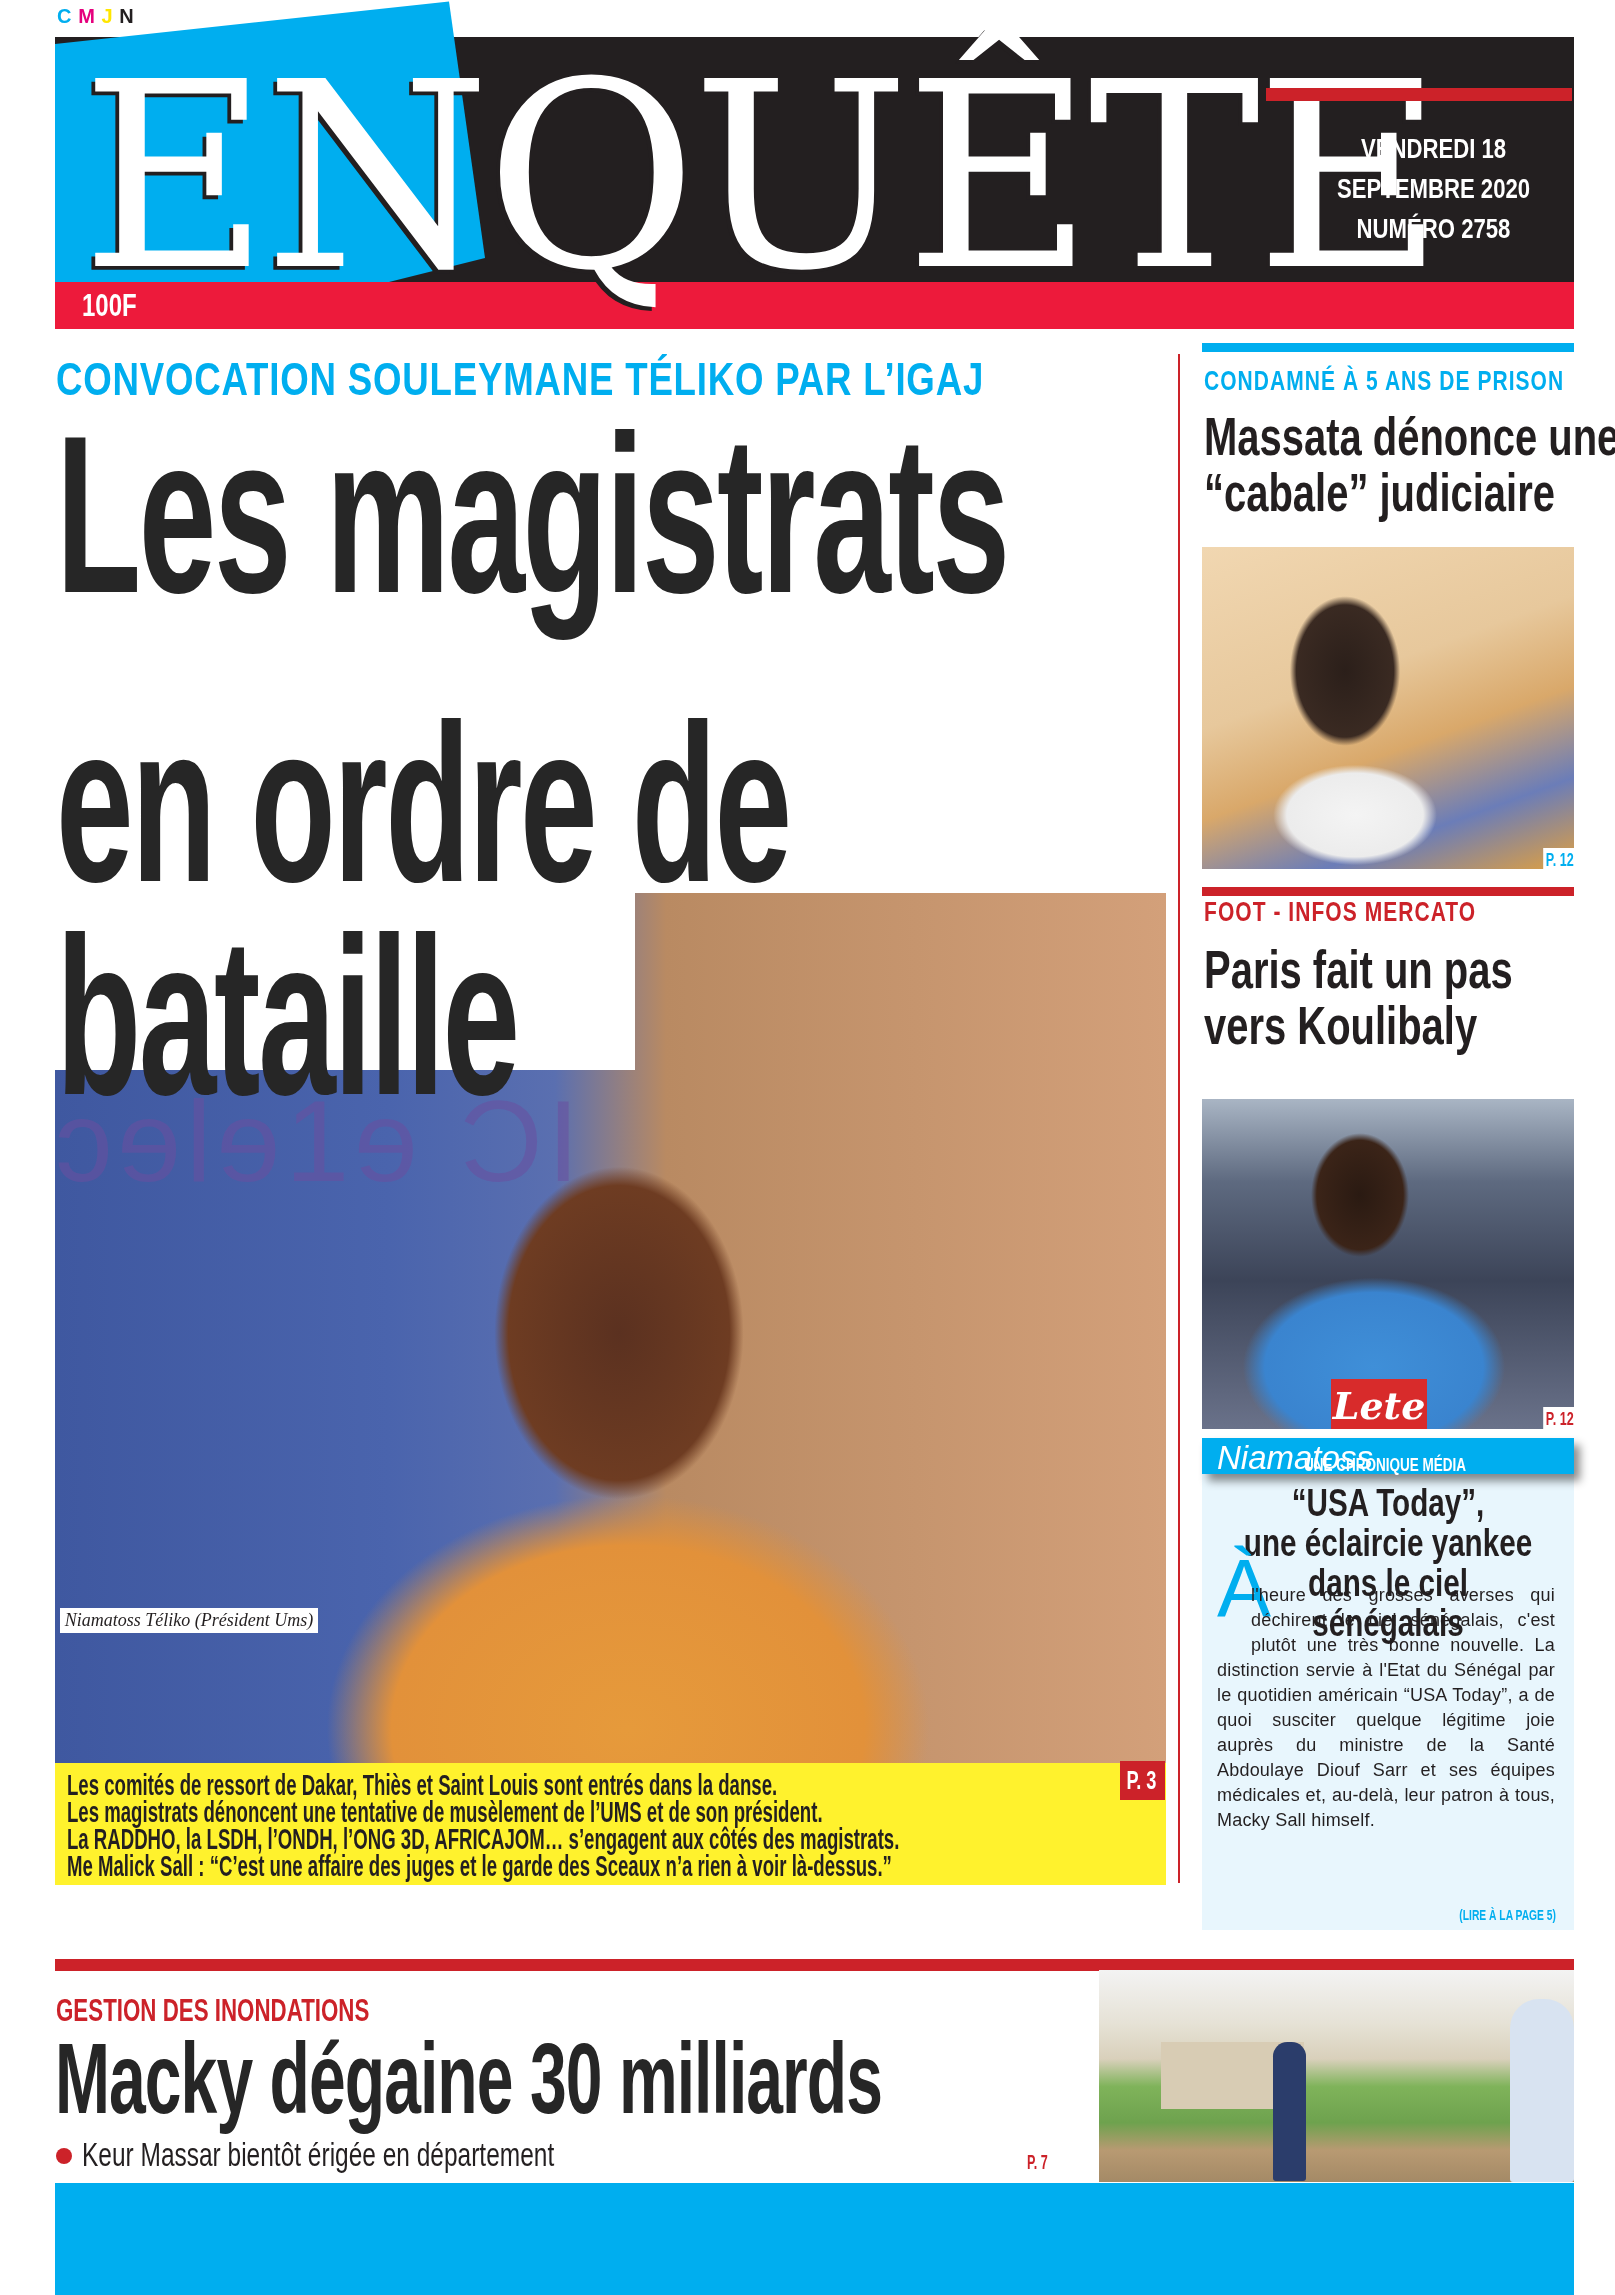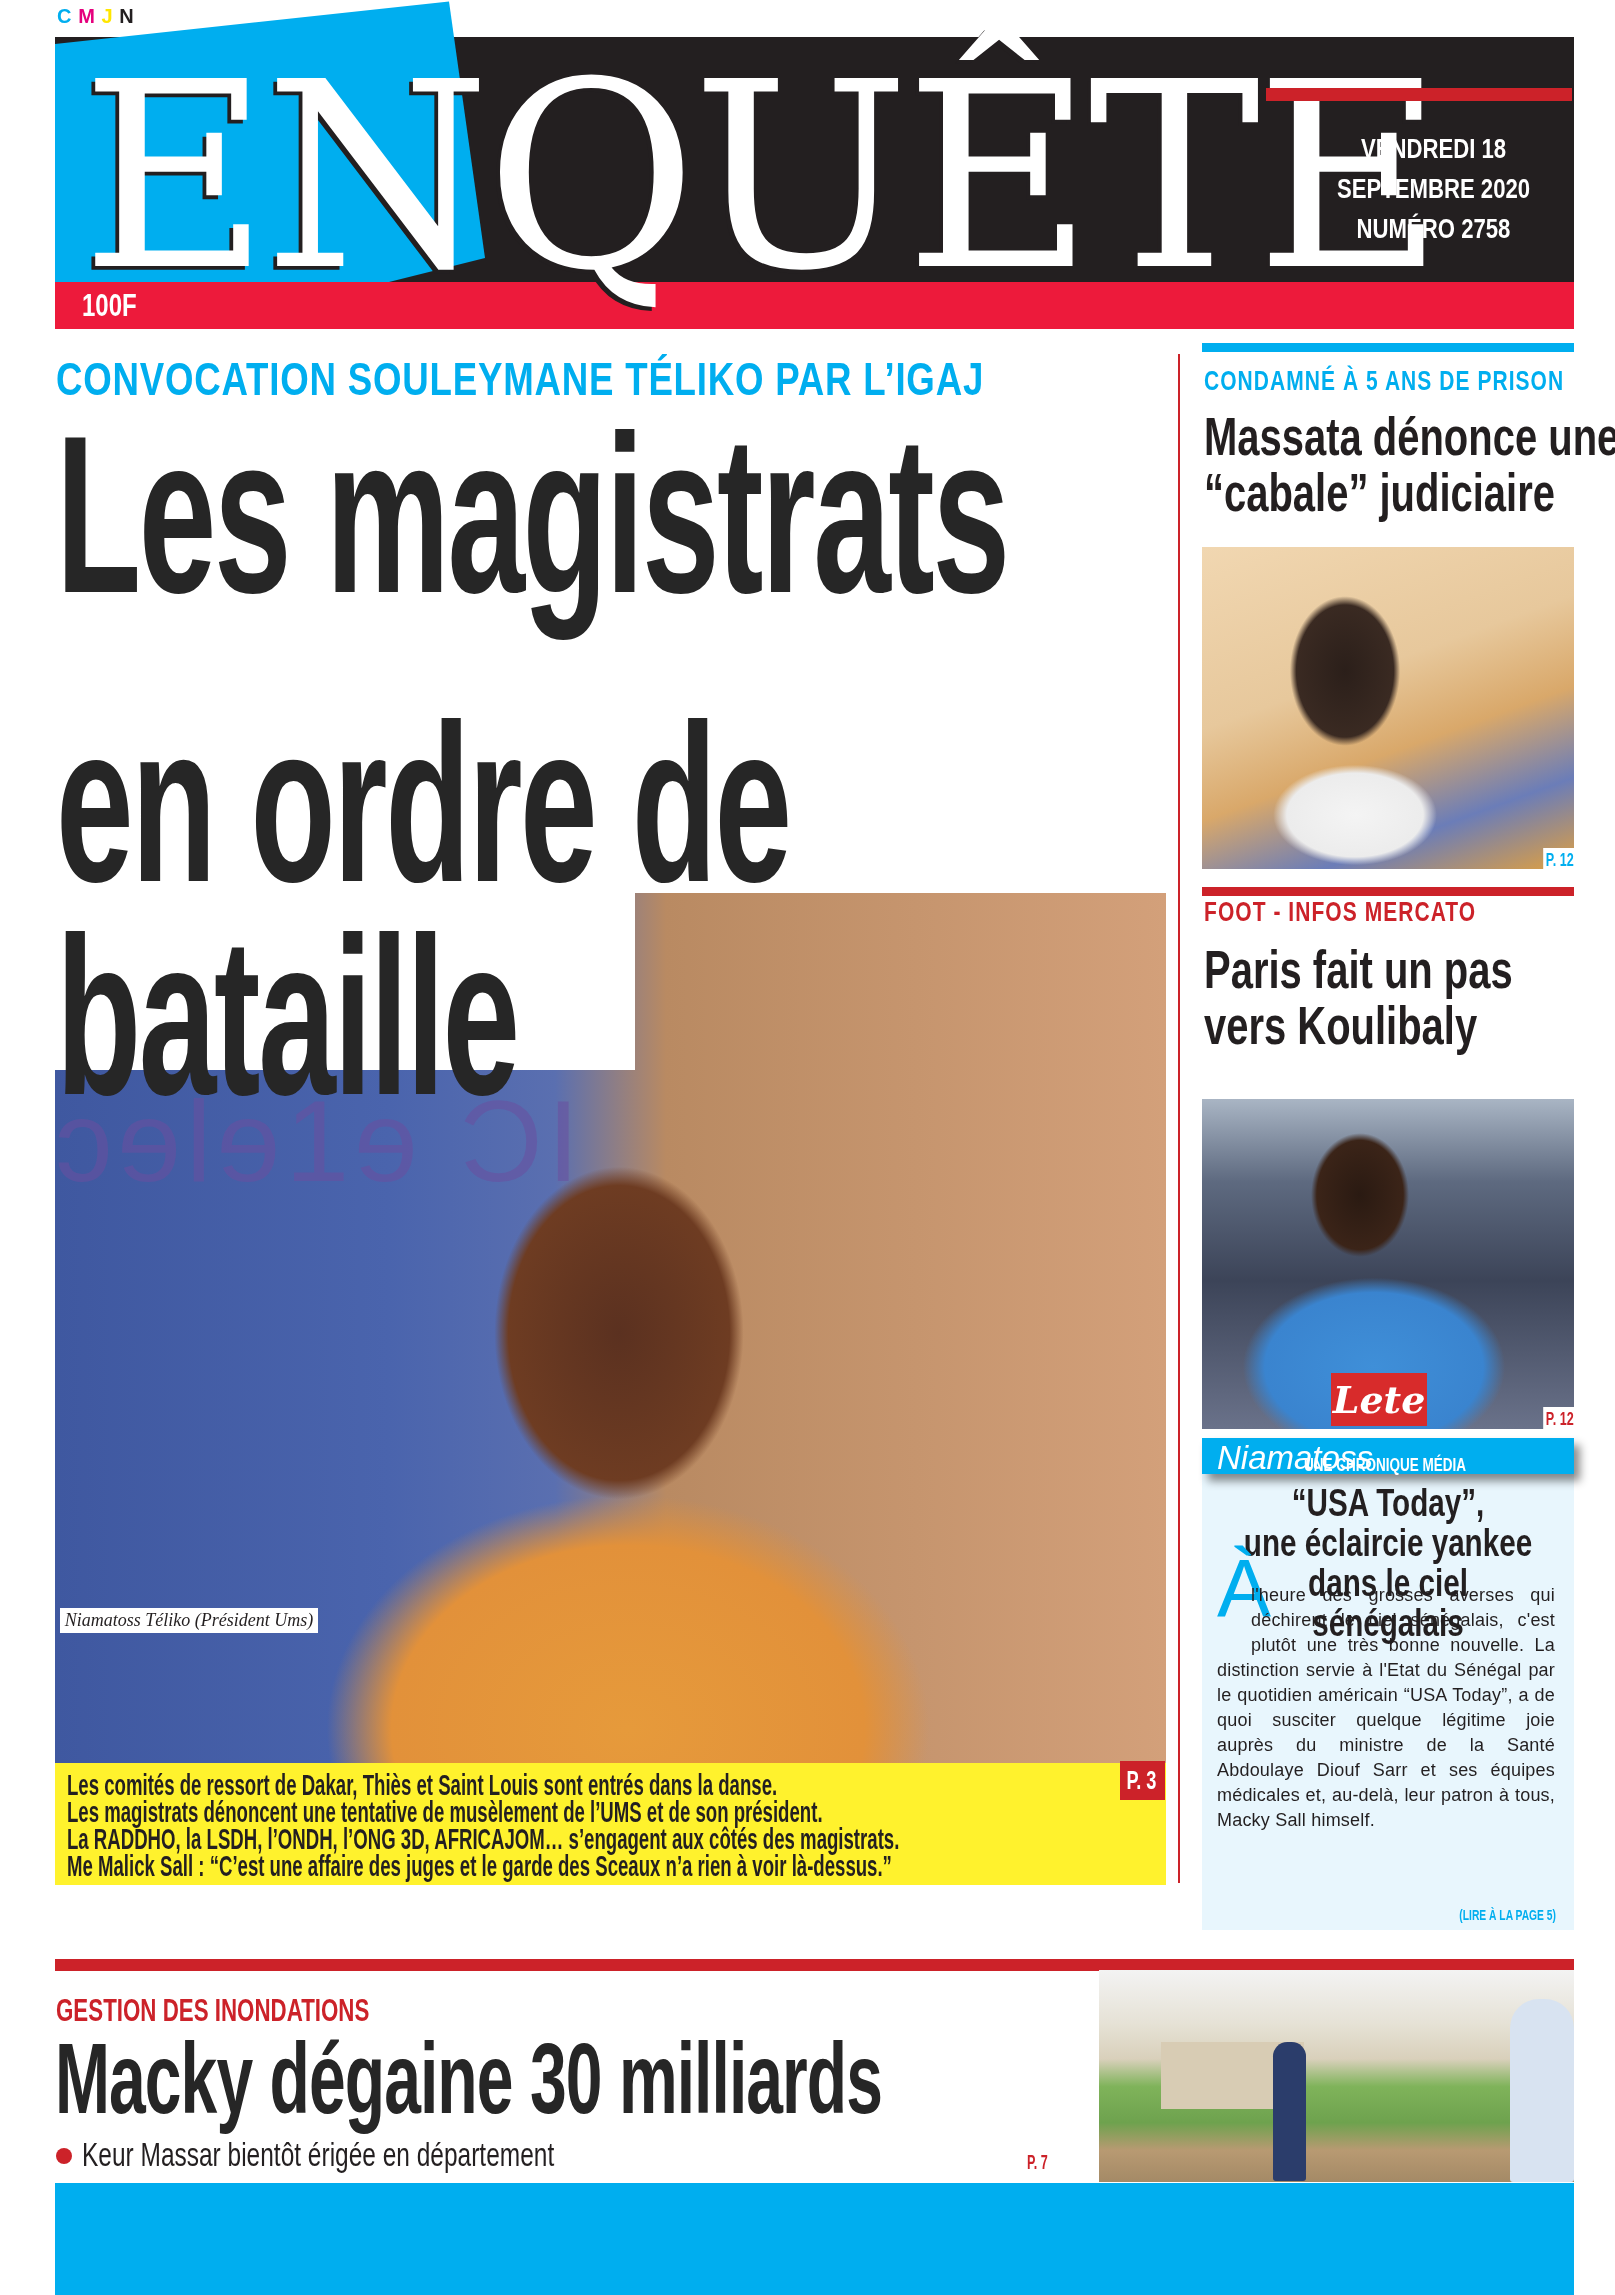--- a/index.html
+++ b/index.html
@@ -53,21 +53,21 @@
       radial-gradient(ellipse 81px 110px at 143px 124px,#2b1f1a 0%,#3a2a22 60%,rgba(58,42,34,0) 68%),
       radial-gradient(ellipse 124px 76px at 153px 268px,#f4f4f4 0%,#ececec 55%,rgba(236,236,236,0) 66%),
       linear-gradient(160deg,#f1d7b1 0%,#e7c89c 40%,#d9a86a 60%,#6b7db8 80%,#e0a040 100%);}
   #rp2{top:1099px;height:330px;background:
       radial-gradient(ellipse 72px 91px at 158px 96px,#2a1a12 0%,#3b2418 60%,rgba(59,36,24,0) 68%),
       radial-gradient(ellipse 182px 124px at 172px 268px,#3f8fd8 0%,#3a84cf 60%,rgba(58,132,207,0) 72%),
       linear-gradient(180deg,#a9b5c4 0%,#5e6a80 25%,#3c4458 55%,#6a728a 100%);}
   .ptag{font-size:18px;font-weight:bold;background:#fff;padding:1.9px 3.8px;transform:scaleX(.7);transform-origin:right;}
   #pt1{left:1529px;top:848px;color:#00aeef;}
   #pt2{left:1529px;top:1407px;color:#cc2229;}
-  #rp2 .jersey{position:absolute;left:129px;top:274px;width:96px;height:53px;background:#d82b2b;color:#fff;font-family:"DejaVu Serif",serif;font-style:italic;font-weight:bold;font-size:38px;text-align:center;line-height:53px;}
+  #rp2 .jersey{position:absolute;left:129px;top:280px;width:96px;height:53px;background:#d82b2b;color:#fff;font-family:"DejaVu Serif",serif;font-style:italic;font-weight:bold;font-size:38px;text-align:center;line-height:53px;}
   #niam-box{left:1202px;top:1438px;width:372px;height:36px;background:#00aeef;box-shadow:5.7px 6.7px 8.6px rgba(0,0,0,.45);}
   #niam-title{left:1217px;top:1439px;color:#fff;font-size:33px;font-style:italic;font-family:Liberation Sans, sans-serif;}
   #niam-sub{left:1304px;top:1455px;color:#fff;font-size:18px;font-weight:bold;transform:scaleX(.75);transform-origin:left;white-space:nowrap;}
   #niam-panel{left:1202px;top:1474px;width:372px;height:456px;background:#e8f6fd;}
   #niam-head{left:1202px;top:1483px;width:372px;text-align:center;font-size:38px;font-weight:bold;line-height:40px;color:#231f20;transform:scaleX(.78);transform-origin:center top;}
   #dropcap{left:1217px;top:1548px;color:#00aeef;font-size:81px;line-height:81px;font-family:"Liberation Sans",sans-serif;}
   #niam-body{left:1217px;top:1555px;width:338px;font-size:18px;line-height:25px;color:#231f20;text-align:justify;letter-spacing:0.2px;margin-top:28px;}
   #niam-body .indent{float:left;width:34px;height:72px;}
   #niam-more{left:1338px;top:1907px;width:218px;text-align:right;color:#00aeef;font-size:14.3px;font-weight:bold;transform:scaleX(.72);transform-origin:right;white-space:nowrap;}
   

